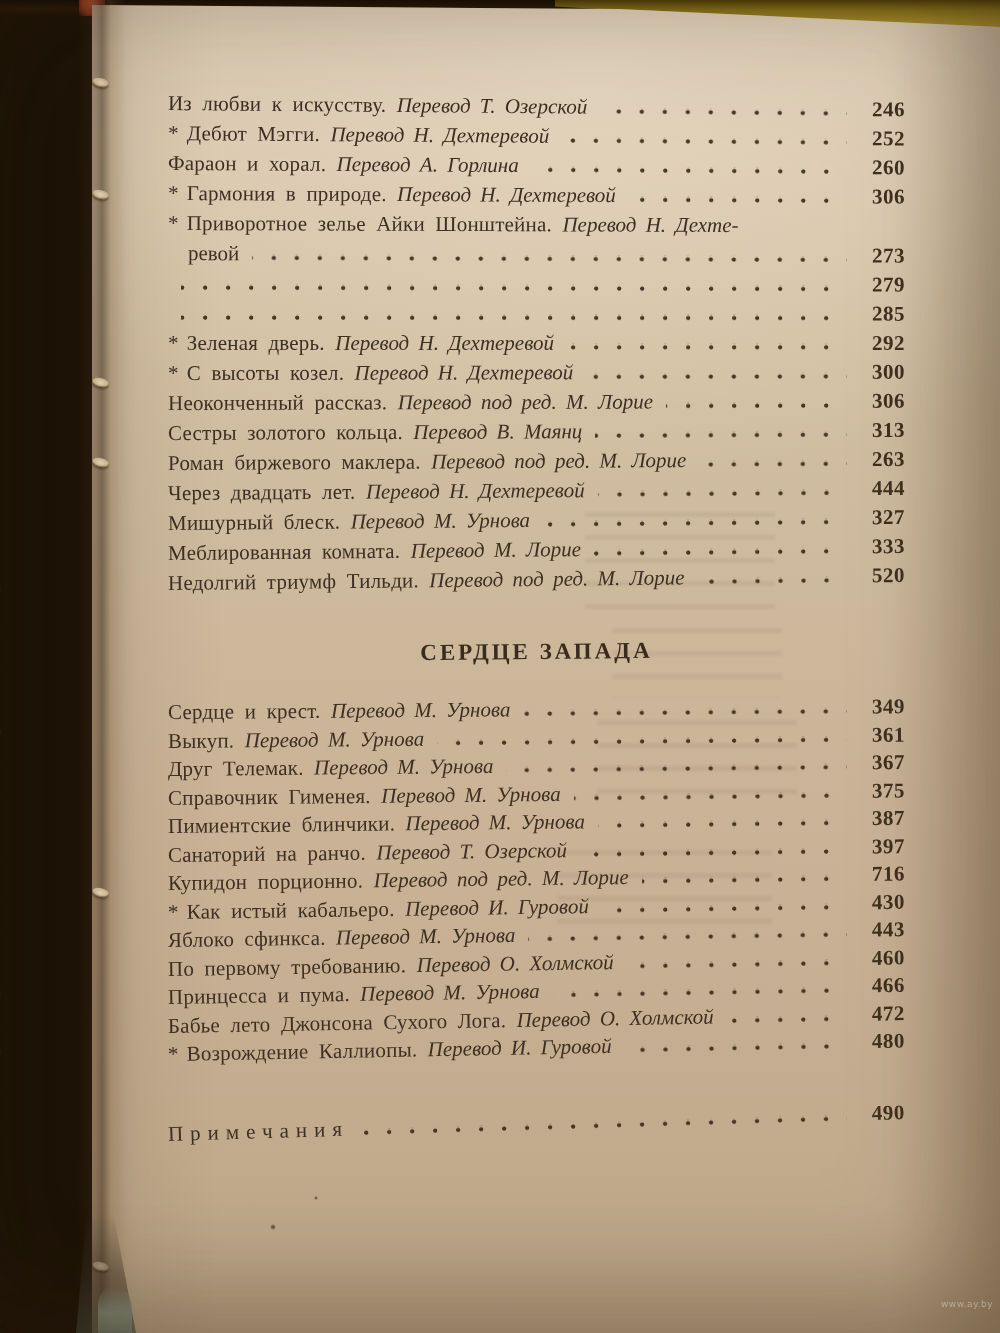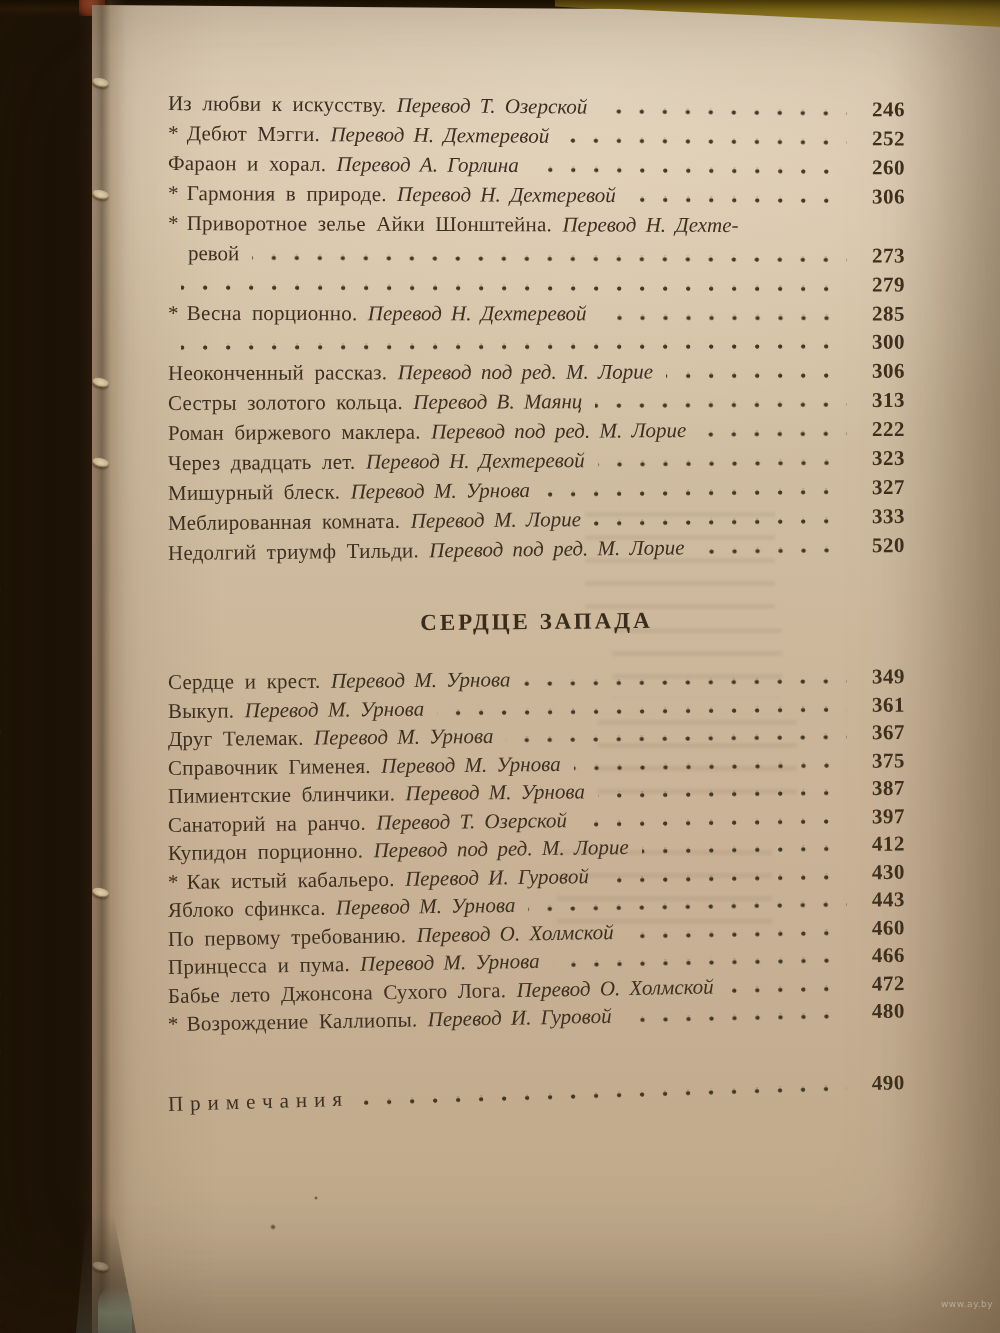--- a/index.html
+++ b/index.html
@@ -166,47 +166,52 @@
           <div class="row" style="transform: rotate(0.2deg); transform-origin: 0px 50%;">
             <span class="cont">ревой</span>
             <span class="leader"></span>
             <span class="pg">273</span>
           </div>
           <div class="row" style="transform: rotate(0.125deg); transform-origin: 0px 50%;">
             <span class="leader"></span>
             <span class="pg">279</span>
           </div>
           <div class="row" style="transform: rotate(0.05deg); transform-origin: 0px 50%;">
-            <span class="titlewrap"><span class="star">* </span><span class="title">Весна порционно. </span><span class="tr">Перевод Н. Дехтеревой</span></span>
             <span class="leader"></span>
             <span class="pg">285</span>
           </div>
+          <div class="row" style="transform: rotate(-0.025deg); transform-origin: 0px 50%;">
+            <span class="titlewrap"><span class="star">* </span><span class="title">Зеленая дверь. </span><span class="tr">Перевод Н. Дехтеревой</span></span>
+            <span class="leader"></span>
+            <span class="pg">292</span>
+          </div>
           <div class="row" style="transform: rotate(-0.0999999deg); transform-origin: 0px 50%;">
+            <span class="titlewrap"><span class="star">* </span><span class="title">С высоты козел. </span><span class="tr">Перевод Н. Дехтеревой</span></span>
             <span class="leader"></span>
             <span class="pg">300</span>
           </div>
           <div class="row" style="transform: rotate(-0.175deg); transform-origin: 0px 50%;">
             <span class="titlewrap"><span class="title">Неоконченный рассказ. </span><span class="tr">Перевод под ред. М. Лорие</span></span>
             <span class="leader"></span>
             <span class="pg">306</span>
           </div>
           <div class="row" style="transform: rotate(-0.25deg); transform-origin: 0px 50%;">
             <span class="titlewrap"><span class="title">Сестры золотого кольца. </span><span class="tr">Перевод В. Маянц</span></span>
             <span class="leader"></span>
             <span class="pg">313</span>
           </div>
           <div class="row" style="transform: rotate(-0.325deg); transform-origin: 0px 50%;">
             <span class="titlewrap"><span class="title">Роман биржевого маклера. </span><span class="tr">Перевод под ред. М. Лорие</span></span>
             <span class="leader"></span>
-            <span class="pg">222</span>
+            <span class="pg">263</span>
           </div>
           <div class="row" style="transform: rotate(-0.4deg); transform-origin: 0px 50%;">
             <span class="titlewrap"><span class="title">Через двадцать лет. </span><span class="tr">Перевод Н. Дехтеревой</span></span>
             <span class="leader"></span>
-            <span class="pg">323</span>
+            <span class="pg">444</span>
           </div>
           <div class="row" style="transform: rotate(-0.475deg); transform-origin: 0px 50%;">
             <span class="titlewrap"><span class="title">Мишурный блеск. </span><span class="tr">Перевод М. Урнова</span></span>
             <span class="leader"></span>
             <span class="pg">327</span>
           </div>
           <div class="row" style="transform: rotate(-0.55deg); transform-origin: 0px 50%;">
             <span class="titlewrap"><span class="title">Меблированная комната. </span><span class="tr">Перевод М. Лорие</span></span>
             <span class="leader"></span>
             <span class="pg">333</span>
@@ -245,21 +250,21 @@
             <span class="pg">387</span>
           </div>
           <div class="row" style="transform: rotate(-0.7deg); transform-origin: 0px 50%;">
             <span class="titlewrap"><span class="title">Санаторий на ранчо. </span><span class="tr">Перевод Т. Озерской</span></span>
             <span class="leader"></span>
             <span class="pg">397</span>
           </div>
           <div class="row" style="transform: rotate(-0.75deg); transform-origin: 0px 50%;">
             <span class="titlewrap"><span class="title">Купидон порционно. </span><span class="tr">Перевод под ред. М. Лорие</span></span>
             <span class="leader"></span>
-            <span class="pg">412</span>
+            <span class="pg">716</span>
           </div>
           <div class="row" style="transform: rotate(-0.8deg); transform-origin: 0px 50%;">
             <span class="titlewrap"><span class="star">* </span><span class="title">Как истый кабальеро. </span><span class="tr">Перевод И. Гуровой</span></span>
             <span class="leader"></span>
             <span class="pg">430</span>
           </div>
           <div class="row" style="transform: rotate(-0.85deg); transform-origin: 0px 50%;">
             <span class="titlewrap"><span class="title">Яблоко сфинкса. </span><span class="tr">Перевод М. Урнова</span></span>
             <span class="leader"></span>
             <span class="pg">443</span>

